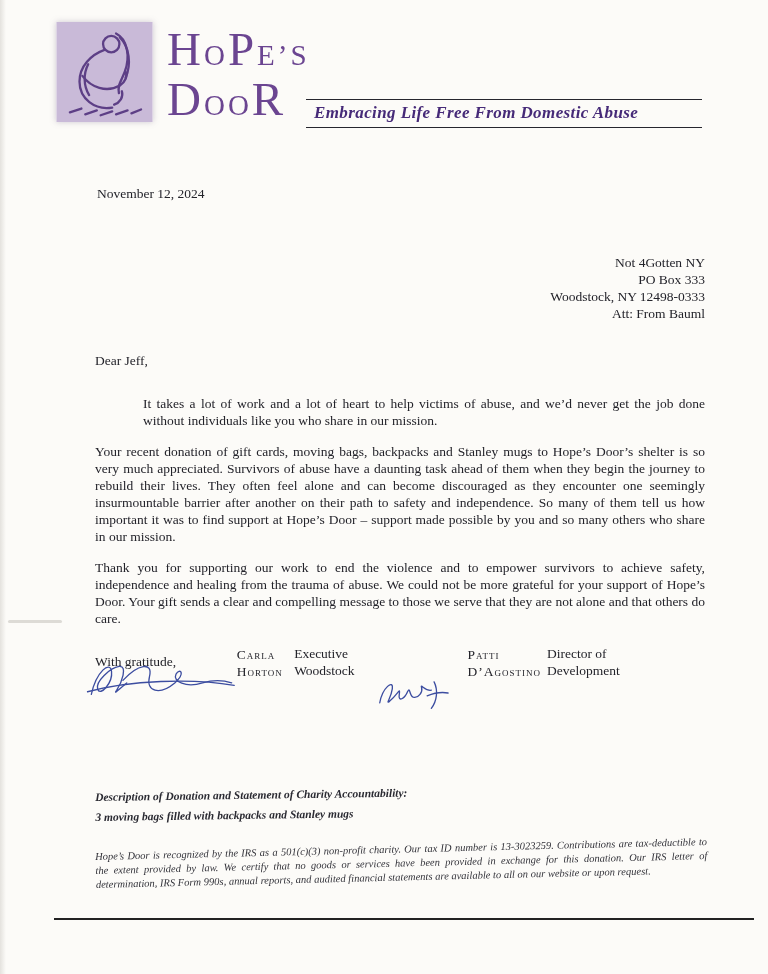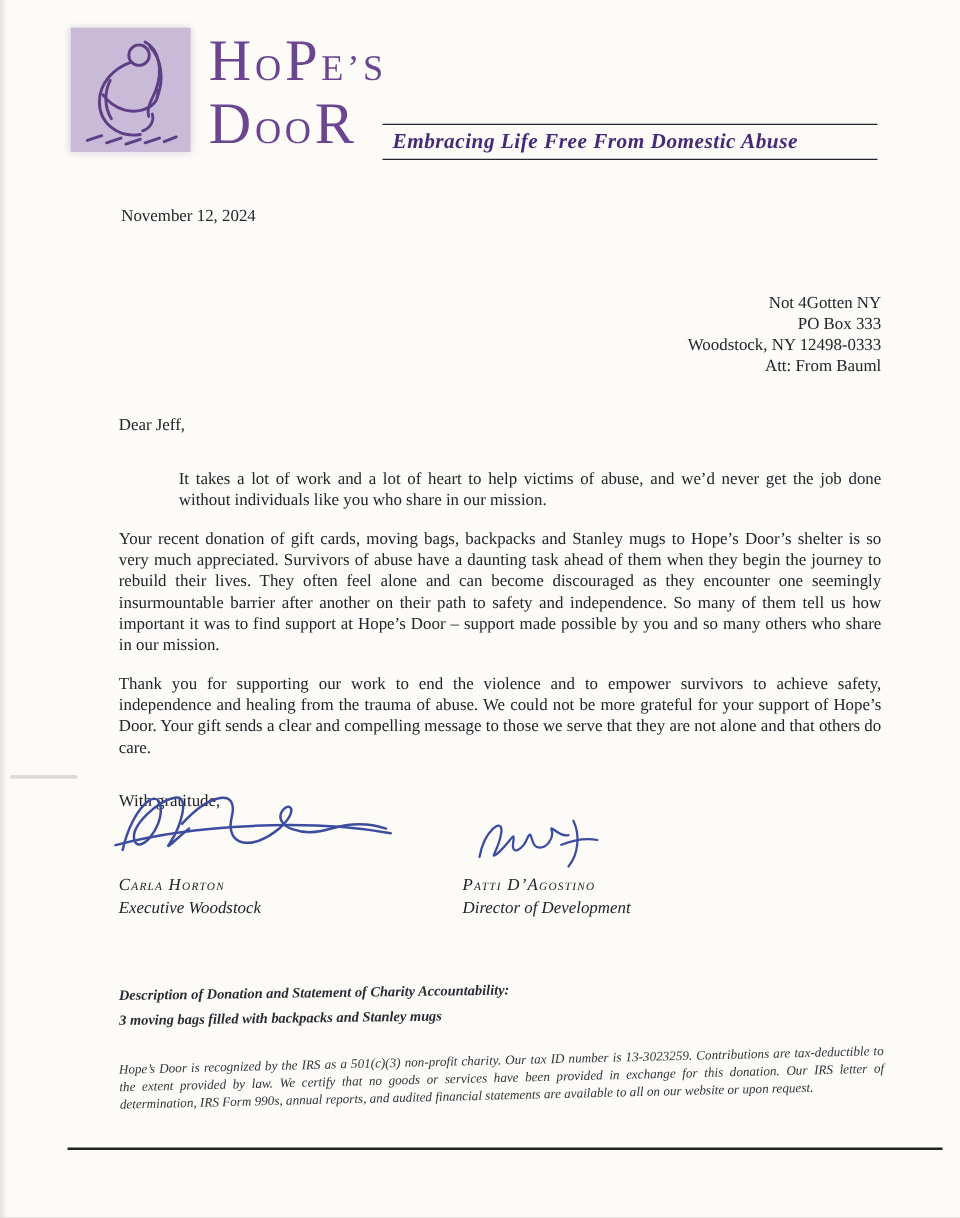--- a/index.html
+++ b/index.html
@@ -18,31 +18,31 @@
   .wm-big{font-size:47px;}
   .wm-small{font-size:29px;}
   
   .tagline-block{position:absolute;left:306px;top:99px;width:396px;}
   .rule{border-top:1.7px solid #26262e;height:0;}
   .tagline{
     font-style:italic;font-weight:bold;font-size:17px;letter-spacing:.4px;
     color:#462a78;margin:3px 0 4px 8px;white-space:nowrap;
   }
   
-  .main{position:absolute;left:95px;top:164px;width:610px;font-size:13.5px;line-height:17px;}
+  .main{position:absolute;left:95px;top:185px;width:610px;font-size:13.5px;line-height:17px;}
   .date{margin:0 0 0 2px;}
   .recipient{margin-top:52px;text-align:right;}
   .recipient div{margin:0;}
   .salutation{margin:30px 0 0 0;}
   .para{margin:14px 0 0 0;text-align:justify;}
   .para.first{margin-top:26px;margin-left:48px;}
   .closing{margin:26px 0 0 0;}
   
   .signatures{display:flex;margin-top:-26px;position:relative;}
-  .sig-col{width:275px;display:flex;flex-direction:column;font-style:italic;}
+  .sig-col{width:275px;display:flex;flex-direction:row;}
   .sig-svg{display:block;}
   .sig-carla{width:235px;height:74px;margin-left:-10px;}
   .sig-patti{width:135px;height:50px;margin-top:24px;}
   .sig-name{font-variant:small-caps;letter-spacing:1px;font-size:13.5px;margin-top:2px;}
   .sig-title{font-size:13.5px;margin-top:1px;}
   
   .donation{
     position:absolute;left:95px;top:790px;width:560px;
     font-weight:bold;font-style:italic;font-size:11.5px;line-height:15px;
     transform:rotate(-0.8deg);transform-origin:0 0;color:#2a2a32;

